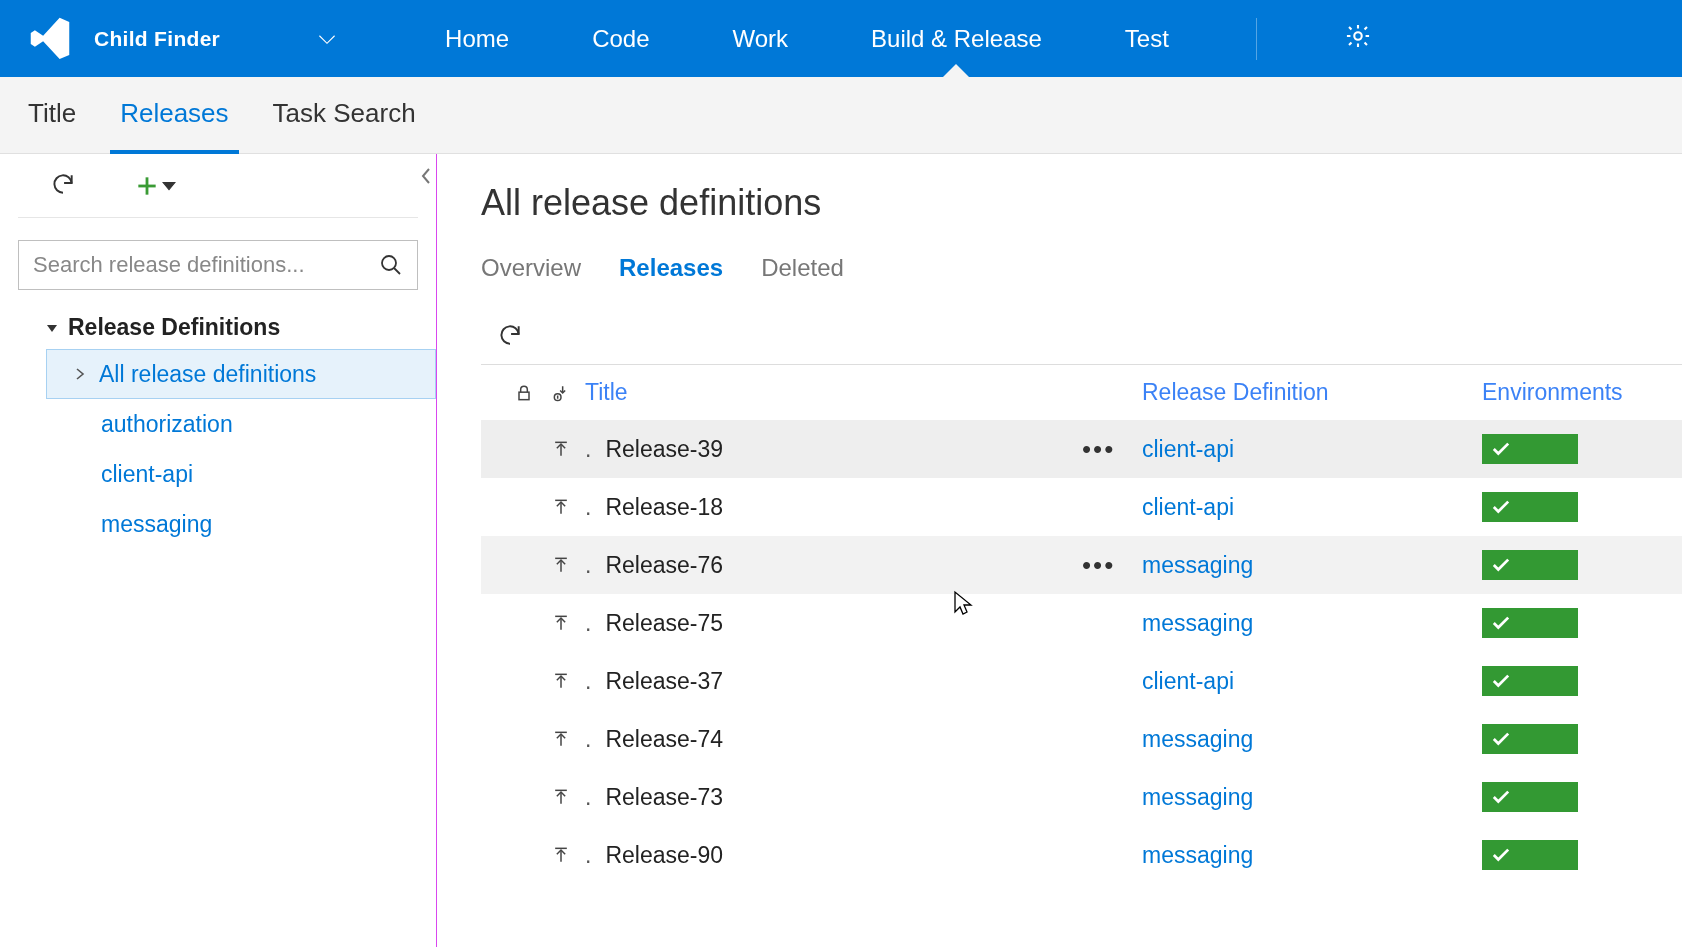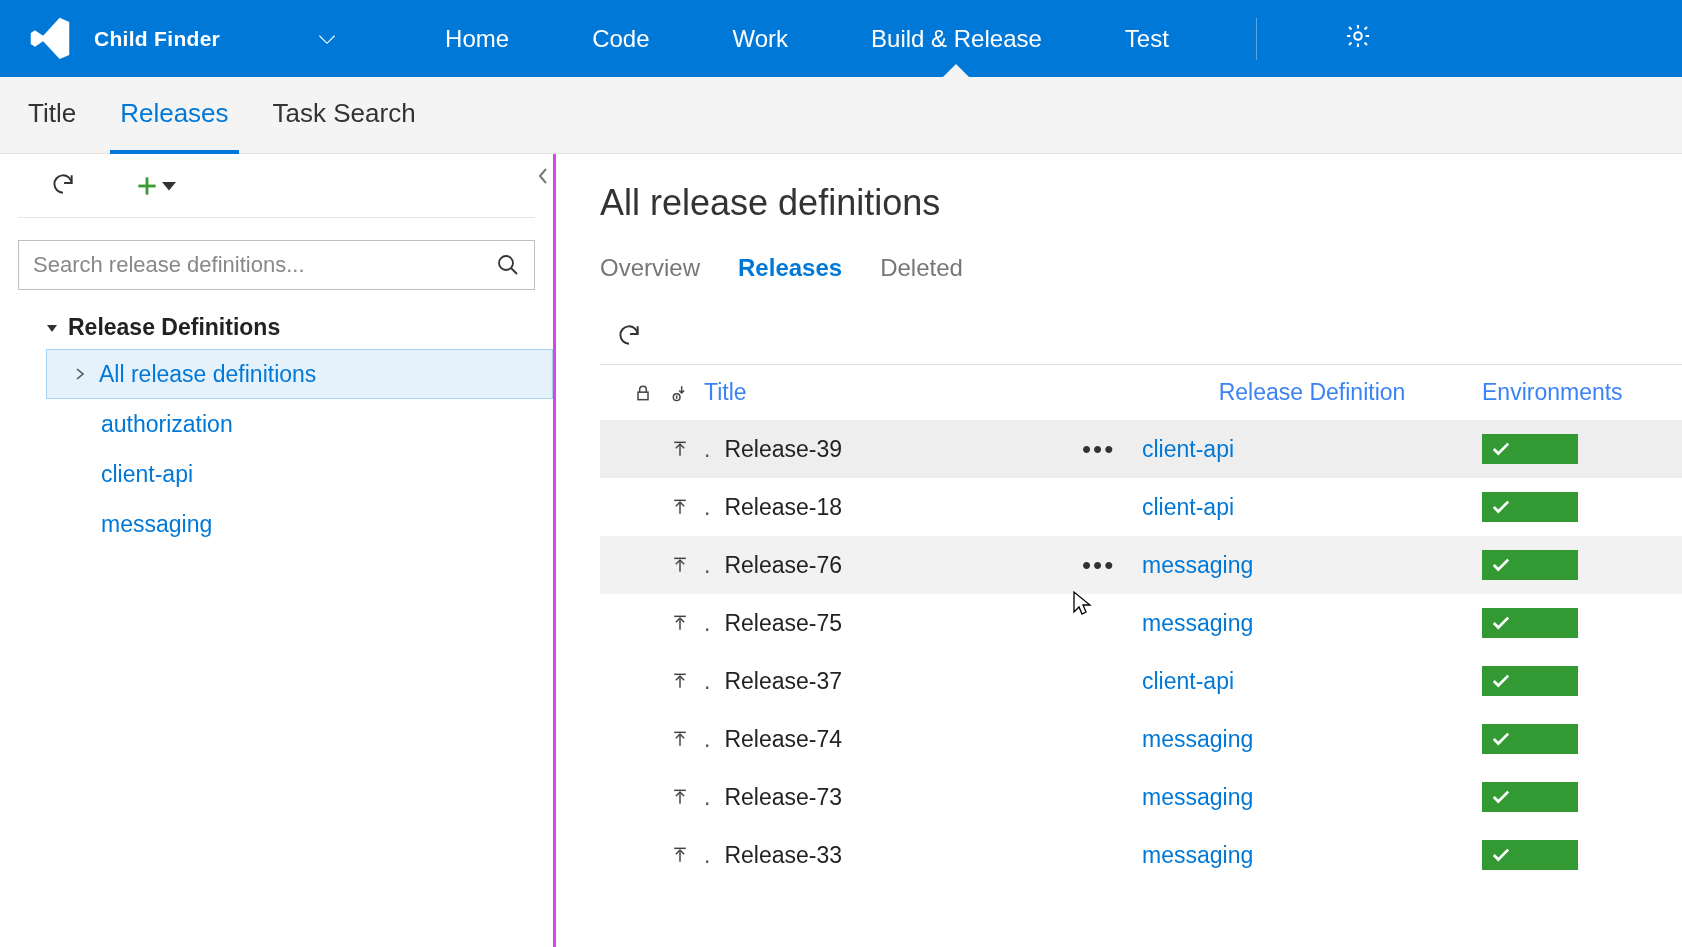--- a/index.html
+++ b/index.html
@@ -85,22 +85,22 @@
       left:-10px;right:-10px;bottom:0;
       height:4px;background:#0078d7;
     }
 
     
     .workspace{
       display:flex;
       height:calc(947px - 77px - 77px);
     }
     .sidebar{
-      width:556px;
-      border-right:3px solid #d946ef;
+      width:437px;
+      border-right:1px solid #d946ef;
       position:relative;
     }
     .collapse-handle{
       position:absolute; top:8px; right:-1px;
       width:22px;height:28px;
       display:flex;align-items:center;justify-content:center;
       cursor:pointer;
     }
     .collapse-handle svg{width:10px;height:16px;stroke:#777;fill:none;stroke-width:2;}
 
@@ -188,21 +188,21 @@
     table.releases th{
       text-align:left;
       font-weight:400;
       color:#3b82f6;
       padding:14px 0;
     }
     table.releases th.col-lock{width:56px;padding-left:30px;}
     table.releases th.col-info{width:48px;}
     table.releases th.col-title{}
     table.releases th.col-more{width:60px;}
-    table.releases th.col-def{width:340px;text-align:center;}
+    table.releases th.col-def{width:340px;}
     table.releases th.col-env{width:200px;}
 
     table.releases td{
       padding:0; height:58px;
       vertical-align:middle;
     }
     tr.release-row{}
     tr.release-row.hover{background:#eee;}
     tr.release-row.hover2{background:#f2f2f2;}
 
@@ -572,21 +572,21 @@
       <svg viewBox="0 0 24 24">
                   <line x1="5" y1="4" x2="19" y2="4"></line>
                   <line x1="12" y1="20" x2="12" y2="6"></line>
                   <polyline points="7 11 12 6 17 11"></polyline>
                 </svg>
     </span>
             </td>
     <td>
               <div class="title-cell">
       <span class="sep">.</span>
-      <span>Release-33</span>
+      <span>Release-90</span>
     </div>
             </td>
     <td></td>
     <td><span class="def-link">messaging</span></td>
     <td>
               <div class="env-pill">
       <svg viewBox="0 0 20 14">
                   <polyline points="2 7 7 12 18 1"></polyline>
                 </svg>
     </div>

